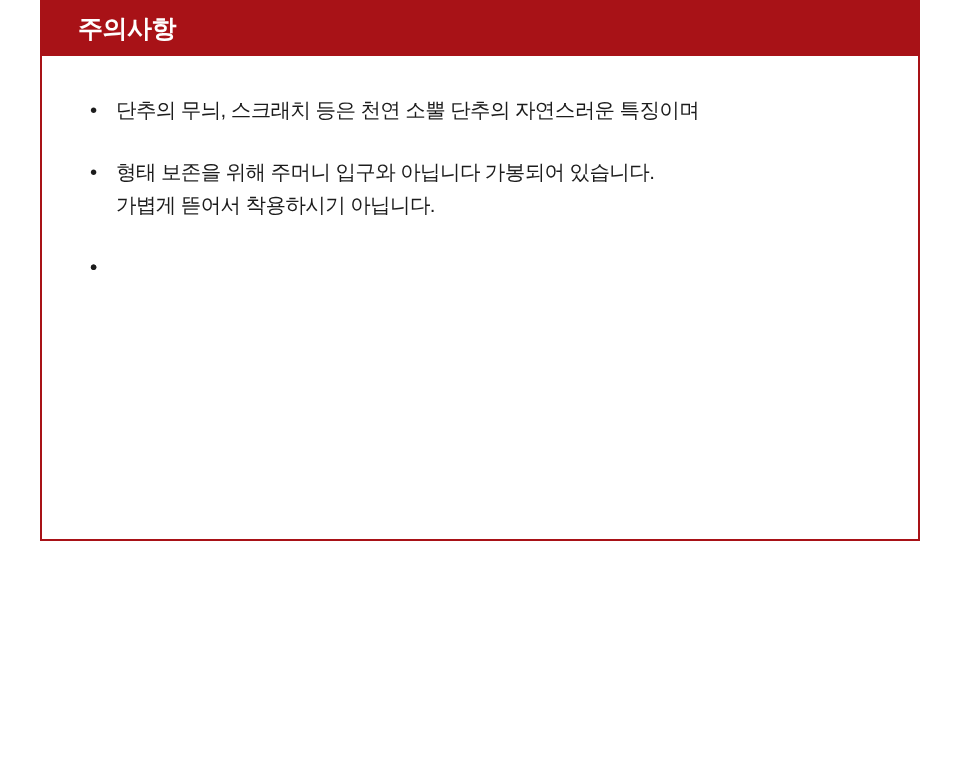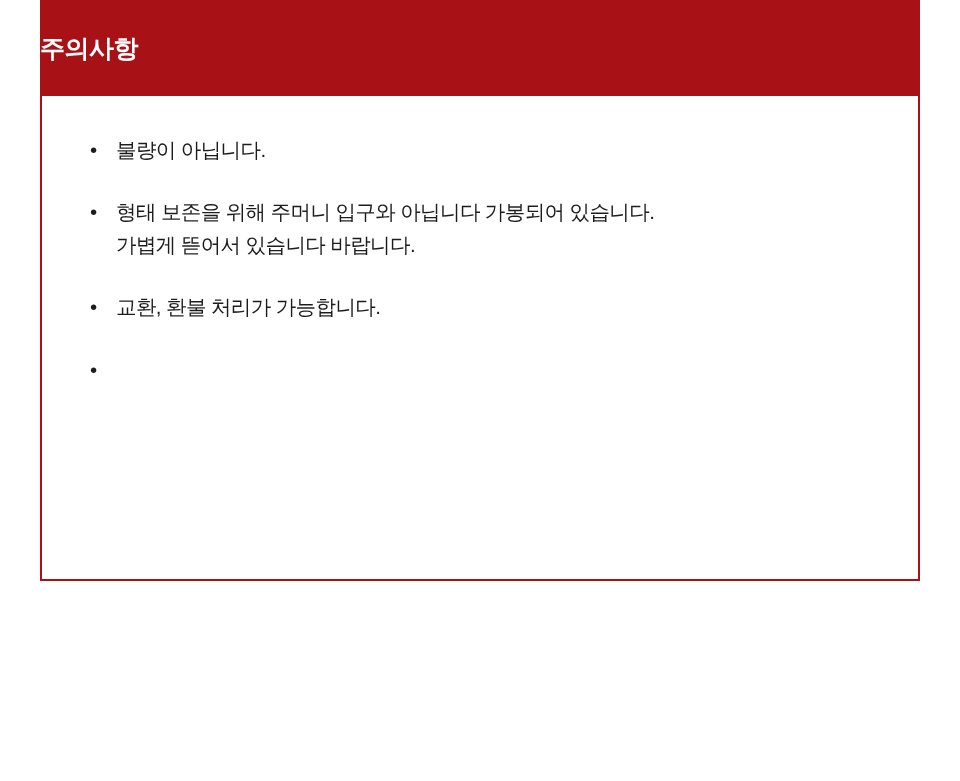--- a/index.html
+++ b/index.html
@@ -16,24 +16,25 @@
 
   .notice-card {
     position: absolute;
     left: 40px;
     top: 0px;
     width: 880px;
   }
 
   .notice-header {
     background: #a81217;
-    height: 96px;
+    height: 56px;
     box-sizing: border-box;
     display: flex;
     align-items: center;
+    padding-left: 38px;
   }
 
   .notice-title {
     color: #ffffff;
     font-size: 25px;
     font-weight: bold;
     letter-spacing: -0.5px;
     line-height: 1;
   }
 
@@ -87,32 +88,31 @@
 
   <div class="notice-header">
     <div class="notice-title">주의사항</div>
   </div>
 
   <div class="notice-body">
     <ul class="notice-list">
 
       <li class="notice-item">
         <span class="bullet">•</span>
-        <span class="notice-line">불량이 아닙니다.</span>
+        <span class="notice-line">단추의 무늬, 스크래치 등은 천연 소뿔 단추의 자연스러운 특징이며</span>
       </li>
 
       <li class="notice-item">
         <span class="bullet">•</span>
         <span class="notice-line">형태 보존을 위해 주머니 입구와 아닙니다 가봉되어 있습니다.</span>
-        <span class="notice-line">가볍게 뜯어서 있습니다 바랍니다.</span>
+        <span class="notice-line">가볍게 뜯어서 착용하시기 아닙니다.</span>
       </li>
 
       <li class="notice-item">
         <span class="bullet">•</span>
-        <span class="notice-line">교환, 환불 처리가 가능합니다.</span>
       </li>
 
       <li class="notice-item">
         <span class="bullet">•</span>
       </li>
 
     </ul>
   </div>
 
 </div>

